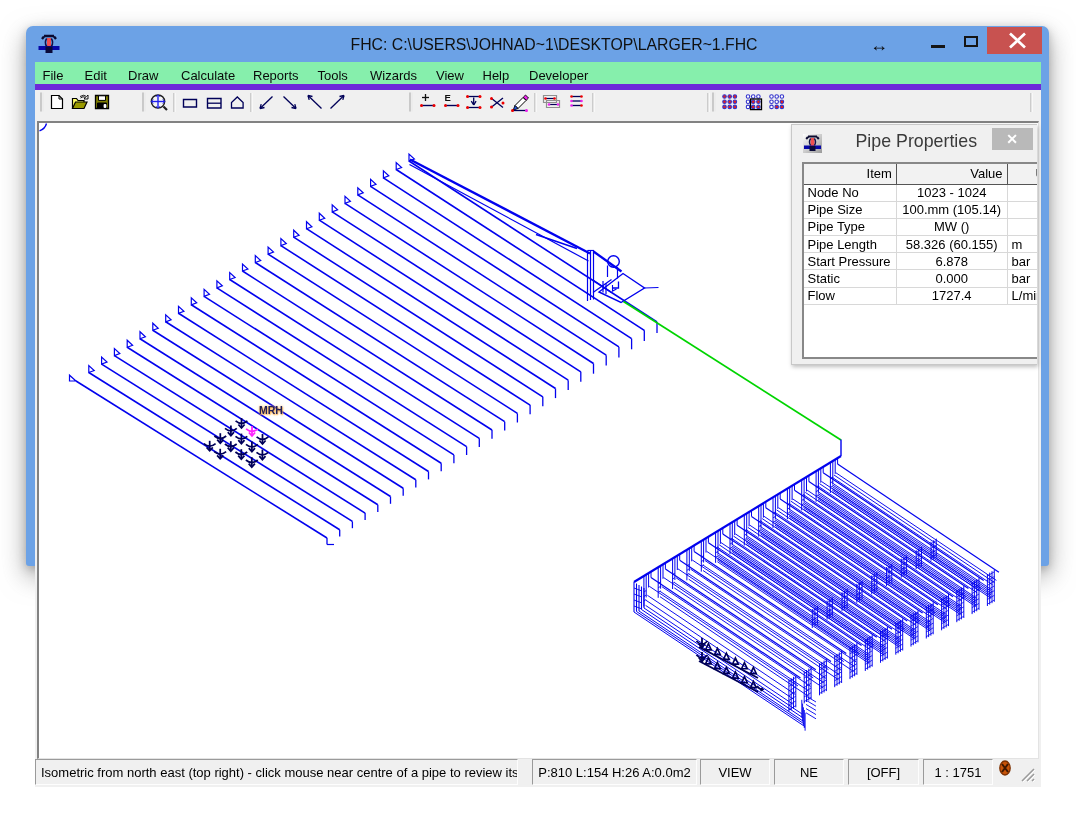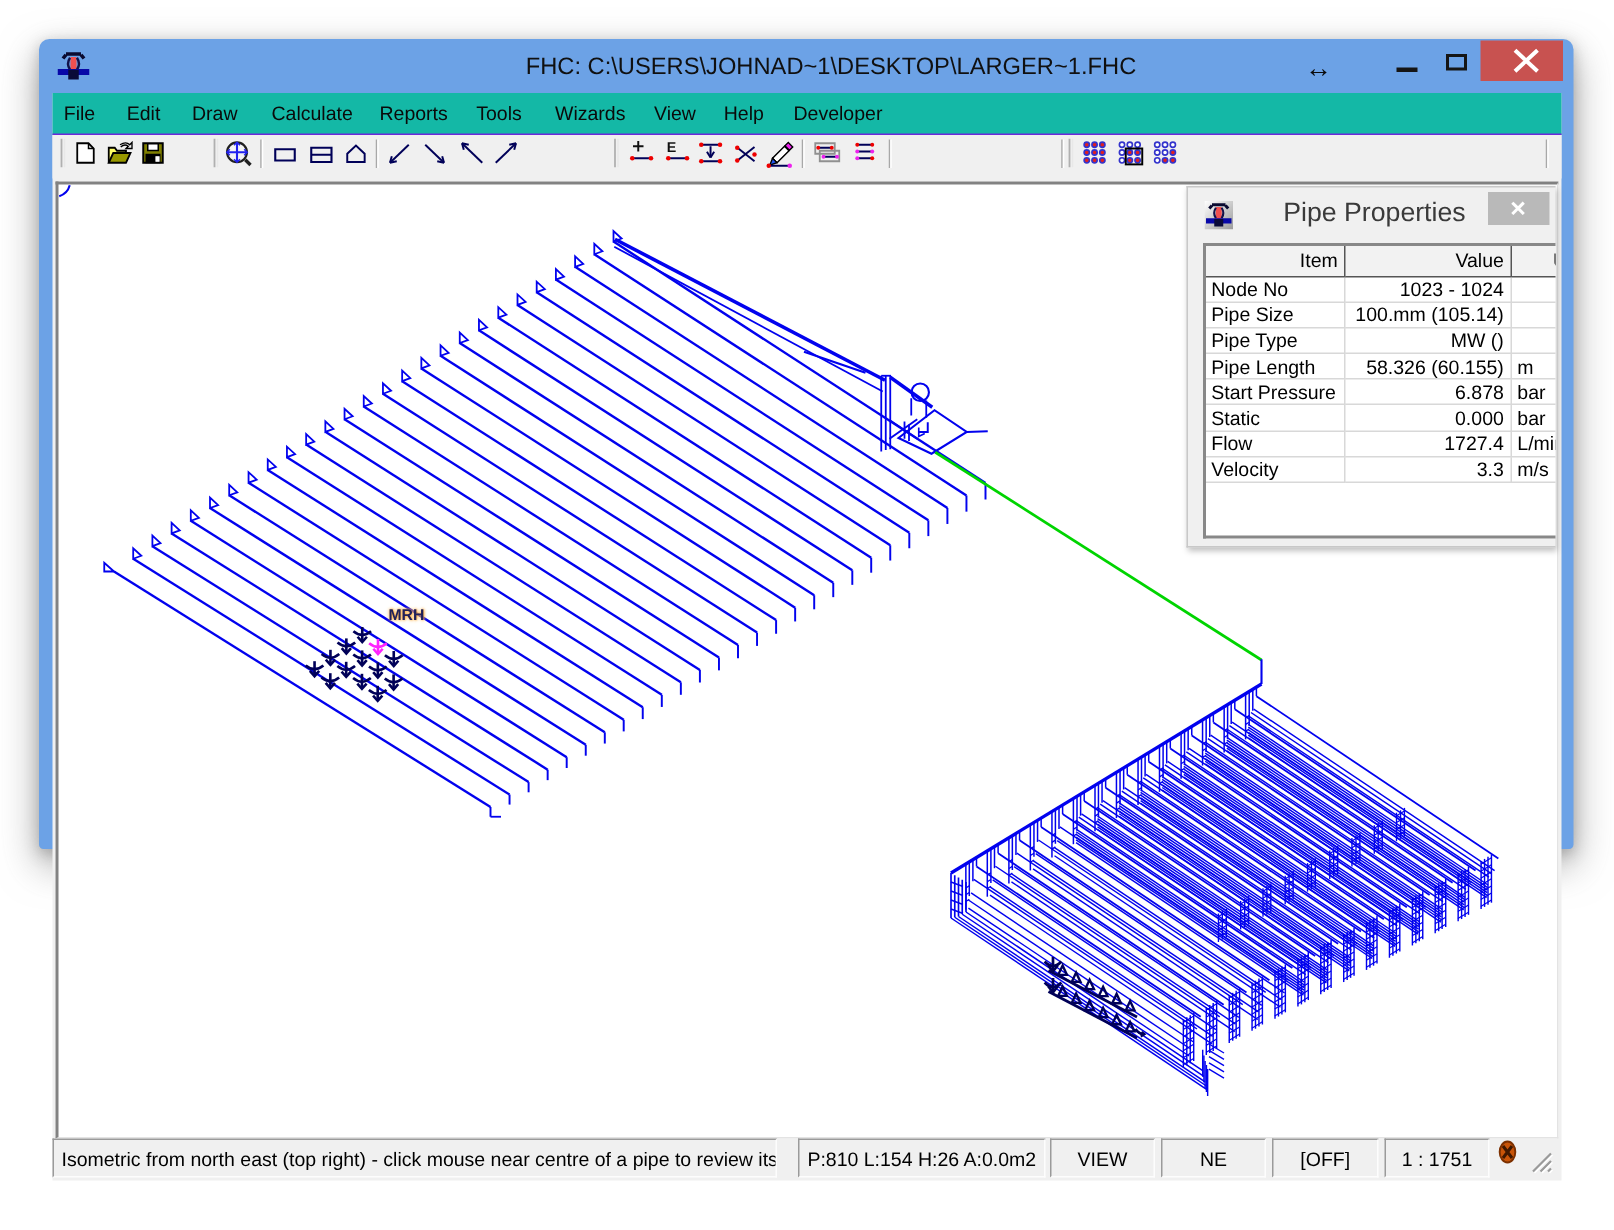--- a/index.html
+++ b/index.html
@@ -10,40 +10,40 @@
 #title { position:absolute; left:33px; right:0; top:0; height:36px; line-height:37px;
   text-align:center; font-size:15.8px; color:#101010; }
 #closebtn { position:absolute; left:961px; top:1px; width:55px; height:27px; background:#c85250;
   color:#fff; text-align:center; }
 #minbtn { position:absolute; left:905px; top:18.5px; width:14px; height:3px; background:#151515; }
 #maxbtn { position:absolute; left:938px; top:10px; width:14px; height:11px;
   border:2px solid #151515; }
 #arrbtn { position:absolute; left:840px; top:6px; width:26px; height:26px; color:#0a0a0a;
   font-size:18px; font-weight:bold; text-align:center; line-height:26px; }
 #inner { position:absolute; left:9px; top:36px; width:1006px; height:725px; background:#f0f0f0; }
-#menubar { position:absolute; left:0; top:0; width:100%; height:28px; background:#14b8a6;
-  border-bottom:1px solid #6d28d9; }
+#menubar { position:absolute; left:0; top:0; width:100%; height:28px; background:#86efac;
+  border-bottom:6px solid #6d28d9; }
 #menubar span { position:absolute; top:6px; font-size:13px; color:#0a0a0a; }
 #toolbar { position:absolute; left:0; top:28px; width:100%; height:29px; background:#f0f0f0; }
 #client { position:absolute; left:2px; top:59px; width:1002px; height:638px; background:#fff;
   border-top:2px solid #828282; border-left:2px solid #828282;
   border-right:1px solid #e3e3e3; border-bottom:1px solid #e3e3e3; }
 #dlg { position:absolute; left:755.5px; top:62px; width:246px; height:241px; background:#f0f0f0;
   border:1px solid #c8c8c8; border-right:none; box-shadow:1px 2px 4px rgba(0,0,0,.25); overflow:hidden; }
 #dlgtitle { position:absolute; left:64px; top:6px; width:150px; font-size:17.8px; color:#3a3a3a; }
 #dlgx { position:absolute; left:200px; top:3px; width:41px; height:22px; background:#b9b9b9;
   color:#fff; font-size:14px; font-weight:bold; text-align:center; line-height:22px; }
 #dlgtbl { position:absolute; left:10px; top:37px; width:236px; height:197px;
   border:2px solid #888; border-right:none; background:#fff; overflow:hidden; }
 table { border-collapse:collapse; table-layout:fixed; width:260px; font-size:13px; color:#000; }
 th { font-weight:normal; text-align:right; background:#f2f2f2; border-bottom:1.5px solid #555;
   border-right:1px solid #555; height:20px; padding:0 4px; }
 td { height:17.2px; border-bottom:1px solid #d8d8d8; border-right:1px solid #d8d8d8;
   padding:0 4px; white-space:nowrap; overflow:hidden; }
-.c1 { width:83px; } .c2 { width:99px; text-align:right; } .c3 { width:50px; }
+.c1 { width:83px; } .c2 { width:99px; text-align:center; } .c3 { width:50px; }
 th.c2 { text-align:right; }
 #statusbar { position:absolute; left:0; top:697px; width:100%; height:28px; font-size:13px; color:#000; }
 .cell { position:absolute; top:0; height:26px; border:1px solid; border-color:#9a9a9a #fdfdfd #fdfdfd #9a9a9a;
   background:#f0f0f0; line-height:25px; white-space:nowrap; overflow:hidden; }
 #mrh { position:absolute; left:220px; top:281px; font-size:10.5px; color:#20205a;
   text-shadow:0 0 2.5px #ffb347,0.5px 0.5px 1.5px #ffaa33;font-weight:bold; }
 </style></head>
 <body>
 <div id="win">
   <div id="titlebar">
@@ -909,25 +909,20 @@
 <tr>
                 <td class="c1">Static</td>
                 <td class="c2">0.000</td>
                 <td class="c3">bar</td>
               </tr>
 <tr>
                 <td class="c1">Flow</td>
                 <td class="c2">1727.4</td>
                 <td class="c3">L/min</td>
               </tr>
-<tr>
-                <td class="c1">Velocity</td>
-                <td class="c2">3.3</td>
-                <td class="c3">m/s</td>
-              </tr>
 
         </tbody>
           </table>
       </div>
     </div>
     <div id="statusbar">
       <div class="cell" style="left:0px;width:483px;padding-left:5px">Isometric from north east (top right) - click mouse near centre of a pipe to review its in</div>
       <div class="cell" style="left:497px;width:165px;text-align:center">P:810 L:154 H:26 A:0.0m2</div>
       <div class="cell" style="left:665px;width:70px;text-align:center">VIEW</div>
       <div class="cell" style="left:739px;width:70px;text-align:center">NE</div>

